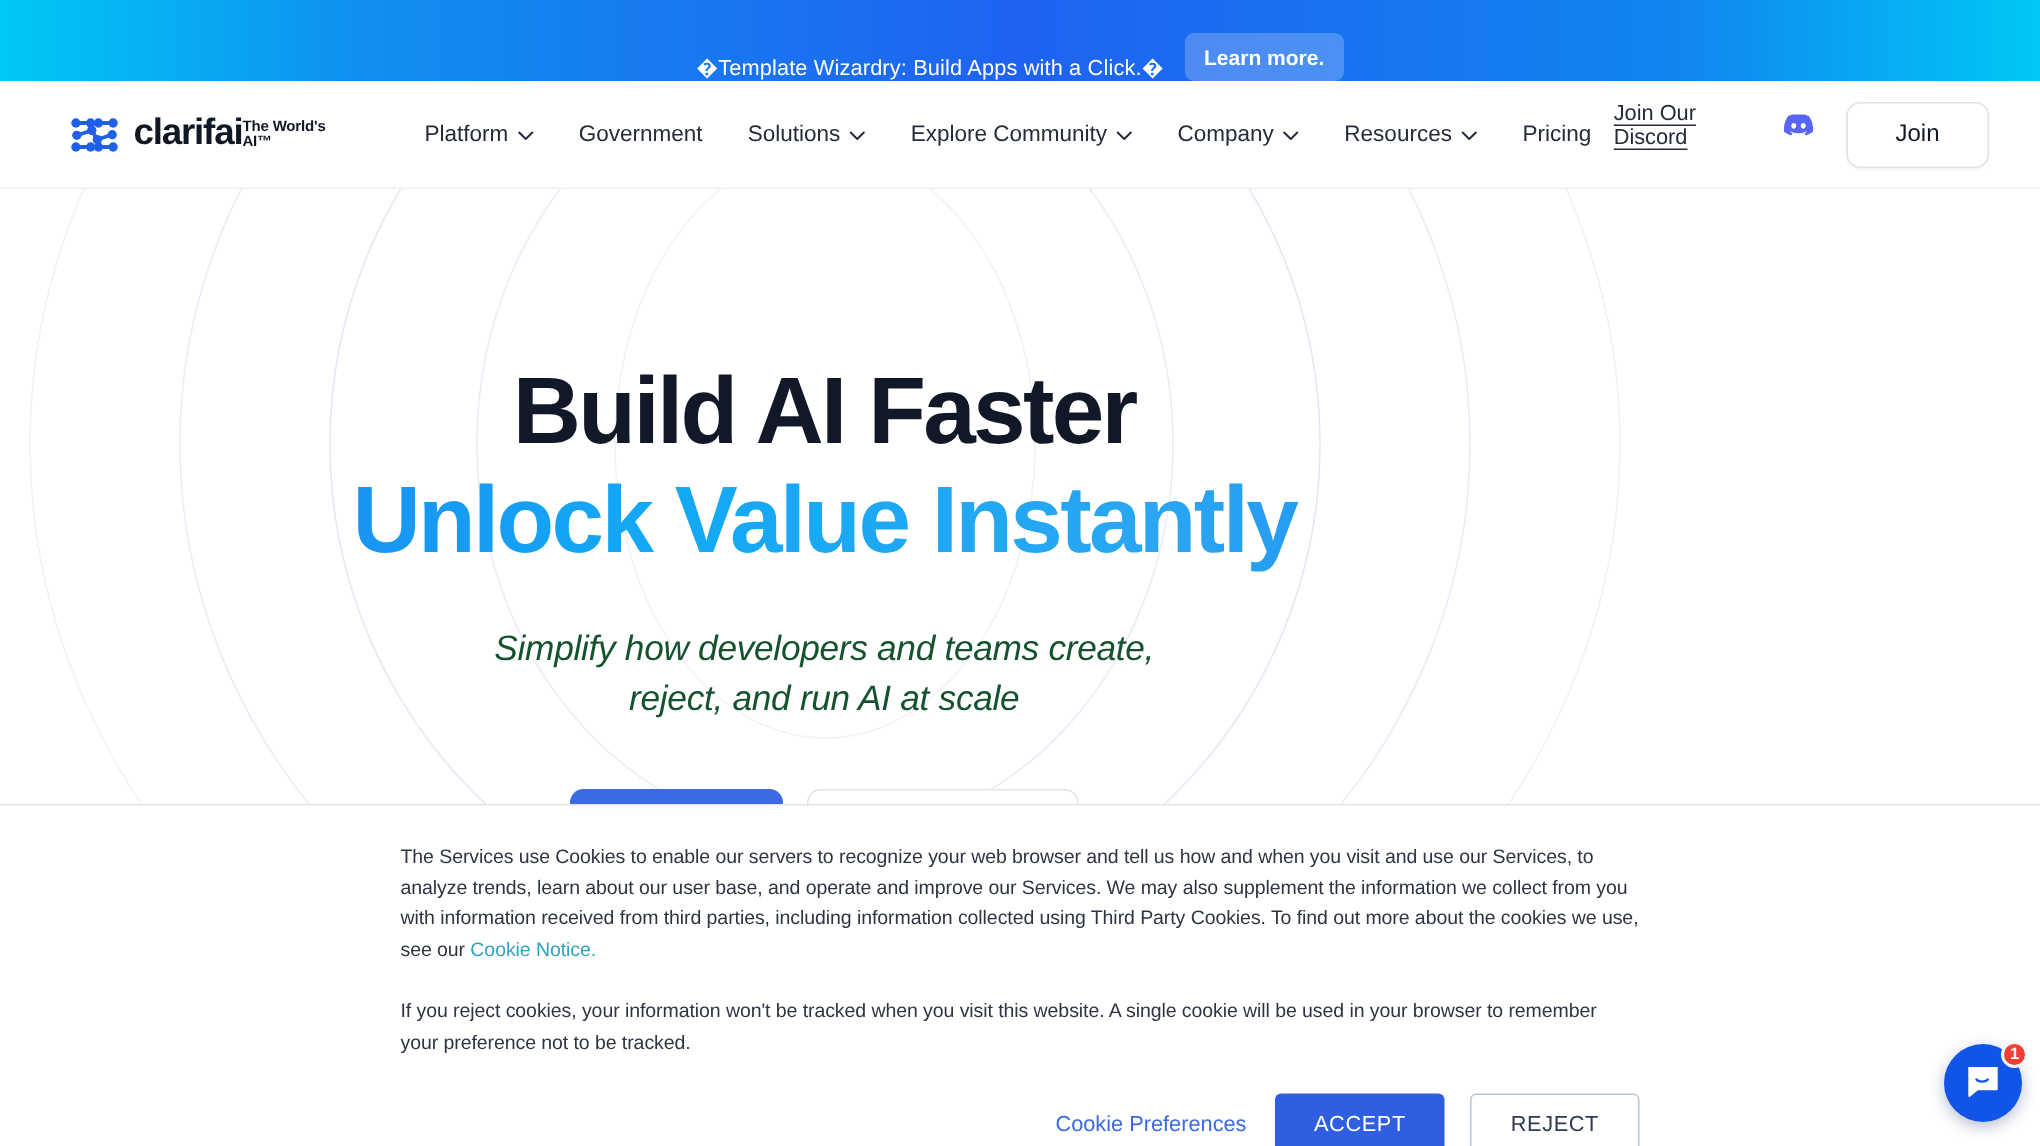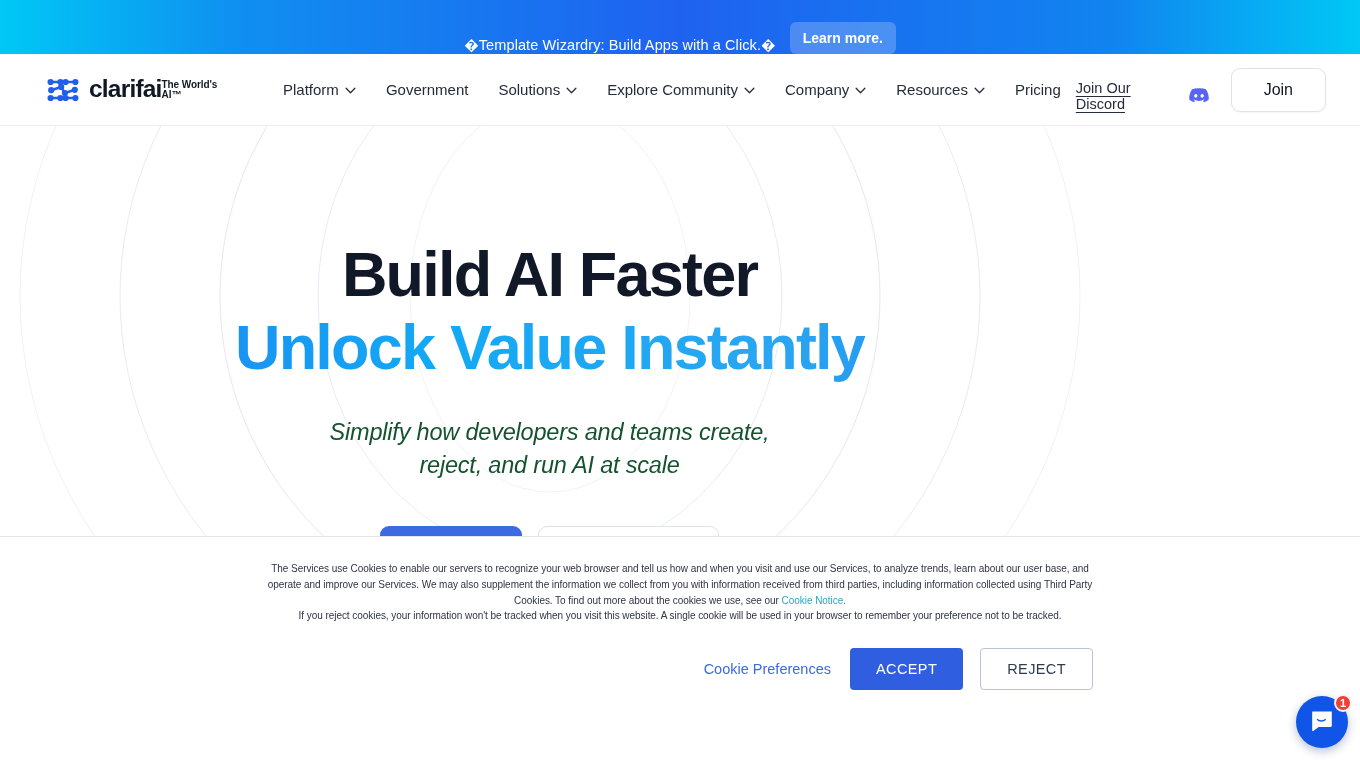--- a/index.html
+++ b/index.html
@@ -73,21 +73,21 @@
     cursor: pointer;
     white-space: nowrap;
   }
   .chev {
     width: 11px; height: 7px; display: block; flex: none;
     margin-top: 2px;
   }
 
   .nav-right {
     margin-left: auto; margin-right: 34px;
-    display: flex; align-items: flex-end; gap: 22px;
+    display: flex; align-items: flex-start; gap: 22px;
   }
   .discord-link {
     display: flex; align-items: center; gap: 9px;
     cursor: pointer;
   }
   .discord-label {
     font-size: 14.5px; color: #242c3b;
     text-decoration: underline;
     text-underline-offset: 3px;
   }
@@ -178,27 +178,26 @@
     background: #ffffff;
     border-top: 1px solid #e2e4e8;
     z-index: 40;
   }
   .cookie-inner {
     width: 826px;
     margin: 0 auto;
     padding-top: 24px;
   }
   .cookie-p {
-    font-size: 10px;
+    font-size: 13px;
     color: #2d3543;
     line-height: 1.58;
     letter-spacing: -0.05px;
-    text-align: center;
-  }
-  .cookie-p2 { }
+  }
+  .cookie-p2 { margin-top: 21px; }
   .cookie-link {
     color: #2ea3bf;
     text-decoration: none;
     cursor: pointer;
   }
   .cookie-actions {
     display: flex; align-items: center; justify-content: flex-end;
     gap: 17px;
     margin-top: 24px;
   }

